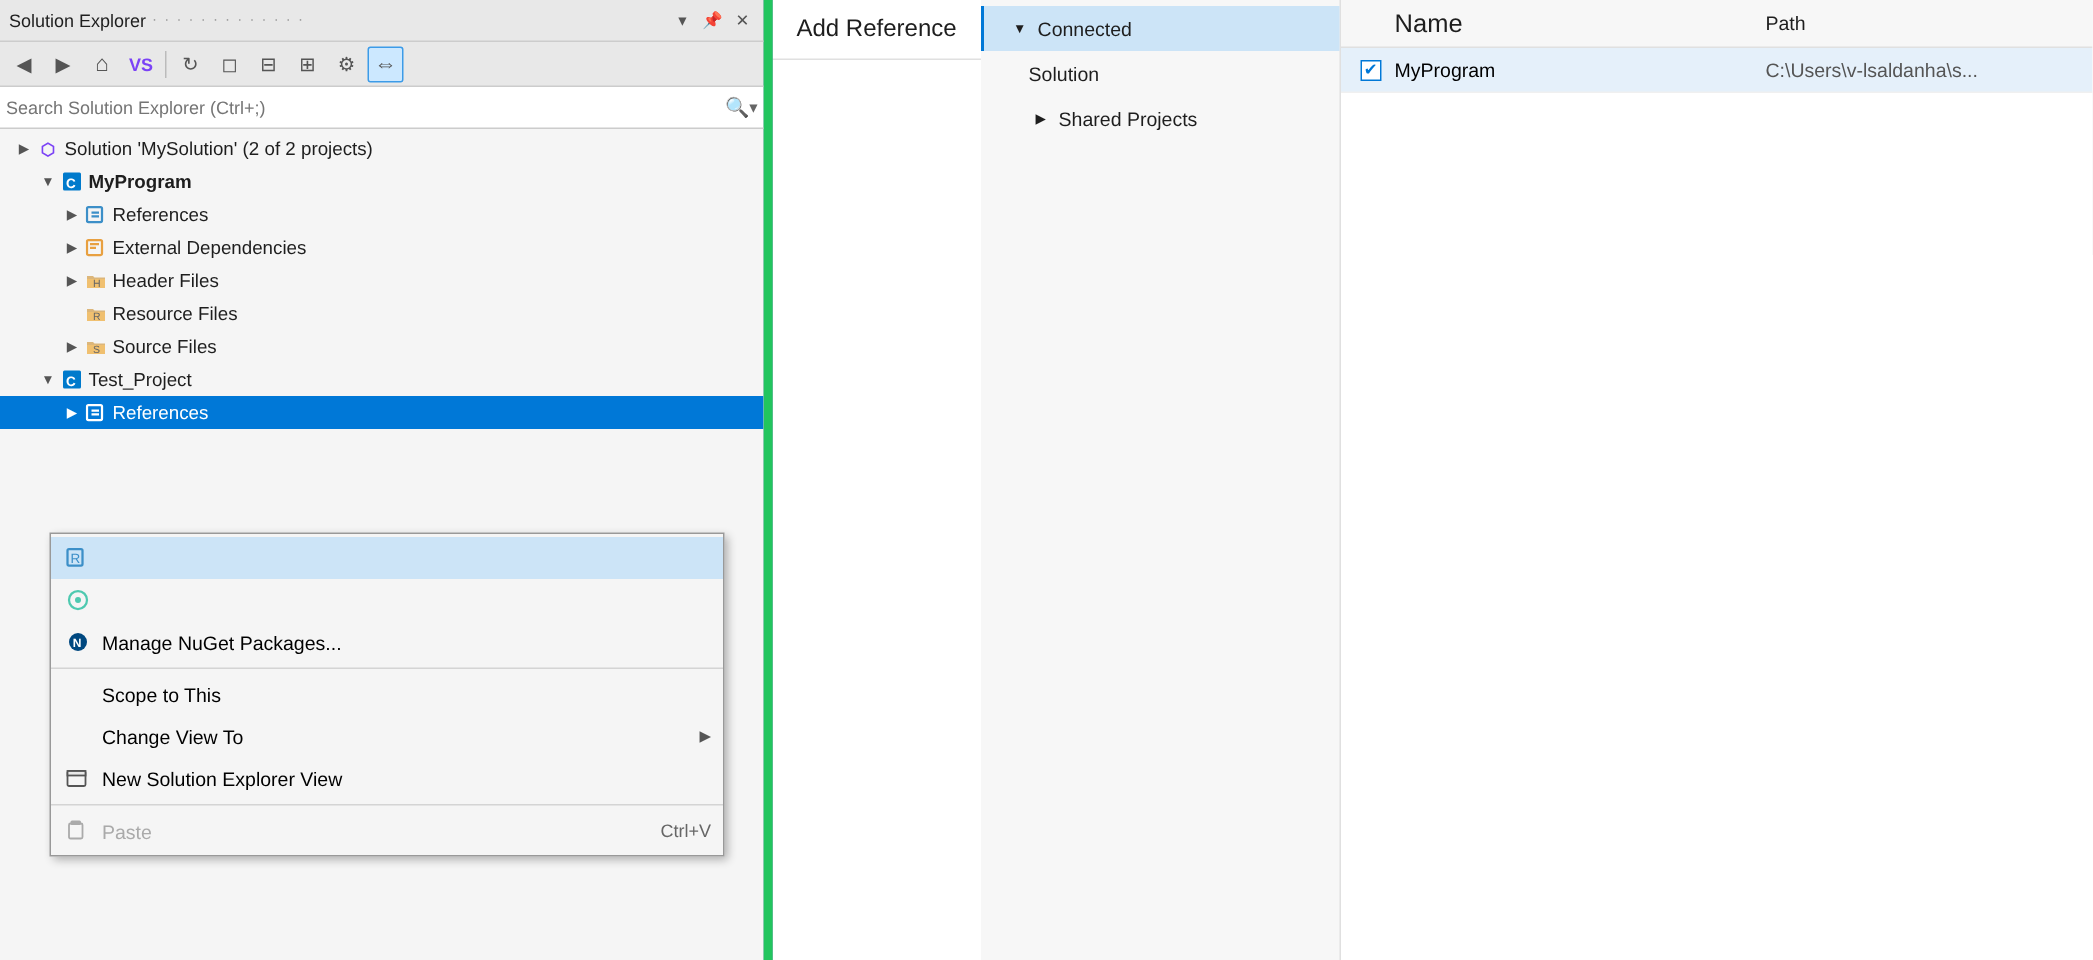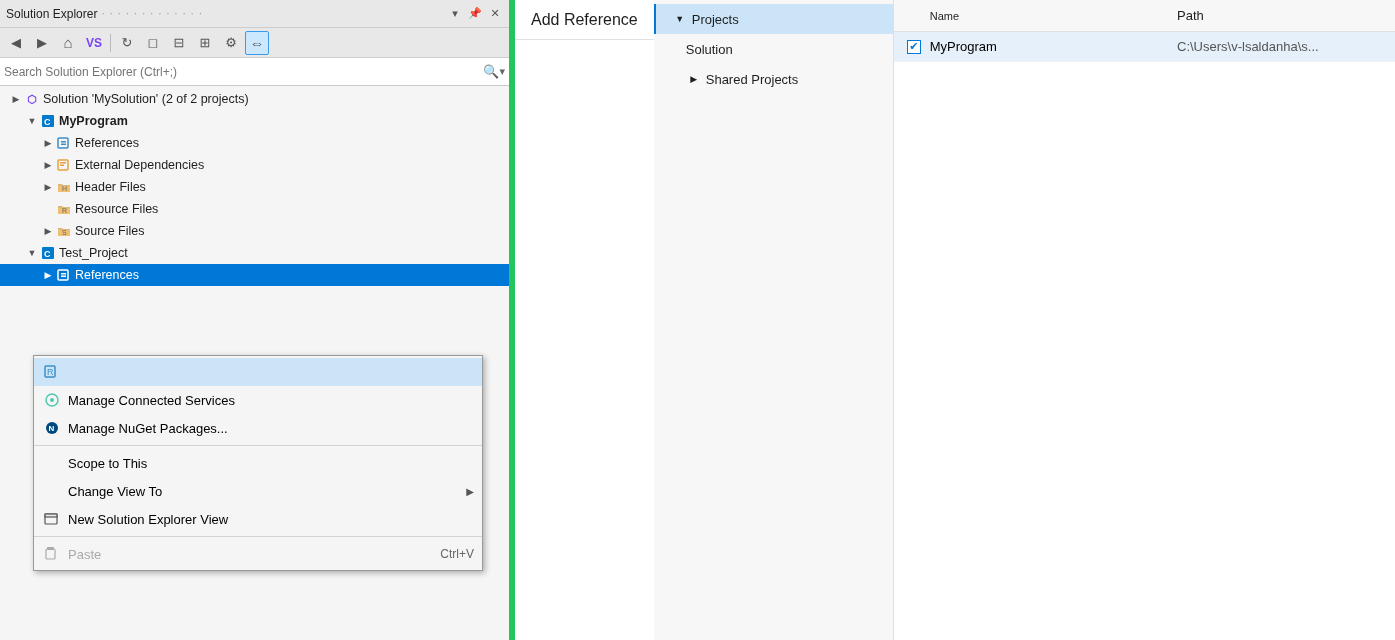--- a/index.html
+++ b/index.html
@@ -334,21 +334,21 @@
       background: #f7f7f7;
       padding: 0 8px;
     }
 
     .ar-col-check {
       width: 24px;
     }
 
     .ar-col-name {
       flex: 1;
-      font-size: 11px;
+      font-size: 17px;
       color: #1e1e1e;
       font-weight: normal;
       padding-left: 4px;
     }
 
     .ar-col-path {
       width: 210px;
       font-size: 13px;
       color: #1e1e1e;
       font-weight: normal;
@@ -581,21 +581,20 @@
       </span>
     </div>
 
     <div class="ctx-item">
       <span class="ctx-icon">
         <svg width="16" height="16" viewBox="0 0 16 16">
           <circle cx="8" cy="8" r="6" fill="none" stroke="#4ec9b0" stroke-width="1.5"></circle>
           <circle cx="8" cy="8" r="2" fill="#4ec9b0"></circle>
         </svg>
       </span>
-      <span class="ctx-label">Manage Connected Services</span>
     </div>
 
     <div class="ctx-item">
       <span class="ctx-icon">
         <svg width="16" height="16" viewBox="0 0 16 16">
           <circle cx="8" cy="8" r="6" fill="#004880"></circle>
           <text x="4.5" y="11" font-size="8" fill="white" font-weight="bold">N</text>
         </svg>
       </span>
       <span class="ctx-label">Manage NuGet Packages...</span>
@@ -646,21 +645,21 @@
   <div class="ar-header">
     <span class="ar-title">Add Reference</span>
   </div>
 
   <div class="ar-body">
 
     <div class="ar-sidebar">
 
       <div class="ar-sidebar-item selected">
         <span class="ar-sidebar-expand">▼</span>
-        <span>Projects</span>
+        <span>Connected</span>
       </div>
 
       <div class="ar-sidebar-item ar-sidebar-indent">
         <span>Solution</span>
       </div>
 
       <div class="ar-sidebar-item ar-sidebar-indent" style="display:flex;align-items:center;">
         <span class="ar-sidebar-expand">▶</span>
         <span>Shared Projects</span>
       </div>

